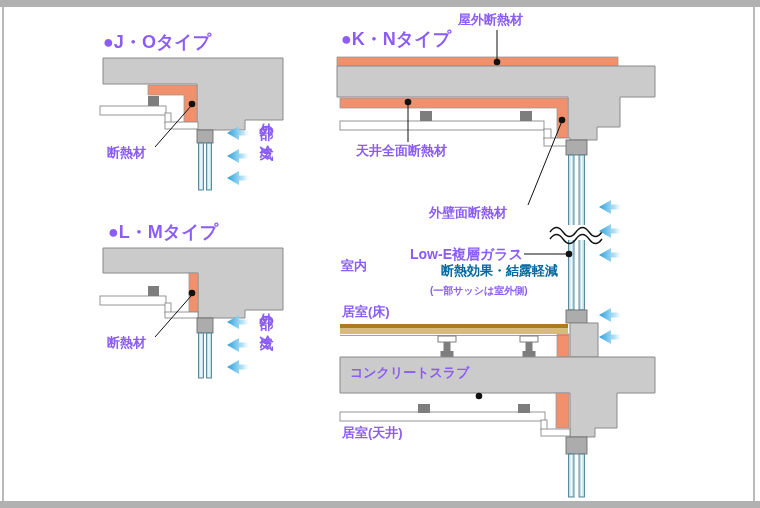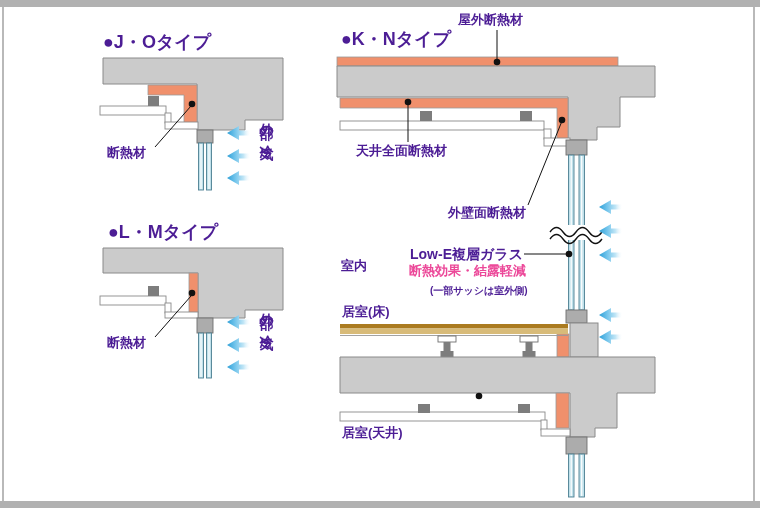--- a/index.html
+++ b/index.html
@@ -3,26 +3,26 @@
 <meta charset="utf-8">
 <style>
   html,body{margin:0;padding:0;background:#e8e8e8;}
   .stage{
     position:relative;width:760px;height:508px;background:#ffffff;
     font-family:"Liberation Sans","DejaVu Sans",sans-serif;
     overflow:hidden;margin:0 auto;
   }
   .frame-bar{position:absolute;left:0;width:760px;height:7px;background:#b1b1b1;}
   .frame-side{position:absolute;top:7px;height:494px;width:2px;background:#b9b9b9;}
-  .lbl{position:absolute;color:#4c1d95;font-weight:bold;white-space:nowrap;line-height:1.15;}
+  .lbl{position:absolute;color:#8b5cf6;font-weight:bold;white-space:nowrap;line-height:1.15;}
   .title{font-size:18px;}
   .s13{font-size:13px;}
   .s14{font-size:14px;}
   .s10{font-size:10px;font-weight:bold;padding-left:20px;}
-  .red{color:#ec4899;}
+  .red{color:#0369a1;margin-left:32px;}
   .vtext{writing-mode:vertical-rl;text-orientation:upright;letter-spacing:2px;font-size:14px;}
   svg{position:absolute;left:0;top:0;}
   .z2{z-index:2;}
 </style>
 </head>
 <body>
 
 <div class="stage">
 
   <svg width="760" height="508" viewBox="0 0 760 508">
@@ -172,21 +172,22 @@
   <div class="lbl s13 z2" style="left:107px;top:146px;">断熱材</div>
   <div class="lbl vtext z2" style="left:259px;top:112px;">外部の冷気</div>
 
   <div class="lbl title z2" style="left:108px;top:222px;">●L・Mタイプ</div>
   <div class="lbl s13 z2" style="left:107px;top:336px;">断熱材</div>
   <div class="lbl vtext z2" style="left:259px;top:302px;">外部の冷気</div>
 
   <div class="lbl title z2" style="left:341px;top:29px;">●K・Nタイプ</div>
   <div class="lbl s13 z2" style="left:458px;top:13px;">屋外断熱材</div>
   <div class="lbl s13 z2" style="left:356px;top:144px;">天井全面断熱材</div>
-  <div class="lbl s13 z2" style="left:448px;top:206px;">外壁面断熱材</div>
+  <div class="lbl s13 z2" style="left:429px;top:206px;">外壁面断熱材</div>
   <div class="lbl s14 z2" style="left:410px;top:246px;">Low-E複層ガラス</div>
   <div class="lbl s13 red z2" style="left:409px;top:264px;">断熱効果・結露軽減</div>
   <div class="lbl s10 z2" style="left:410px;top:285px;">(一部サッシは室外側)</div>
   <div class="lbl s13 z2" style="left:341px;top:259px;">室内</div>
   <div class="lbl s13 z2" style="left:342px;top:305px;">居室(床)</div>
+  <div class="lbl s13 z2" style="left:350px;top:366px;">コンクリートスラブ</div>
   <div class="lbl s13 z2" style="left:342px;top:426px;">居室(天井)</div>
 
 </div>
 
 </body></html>

